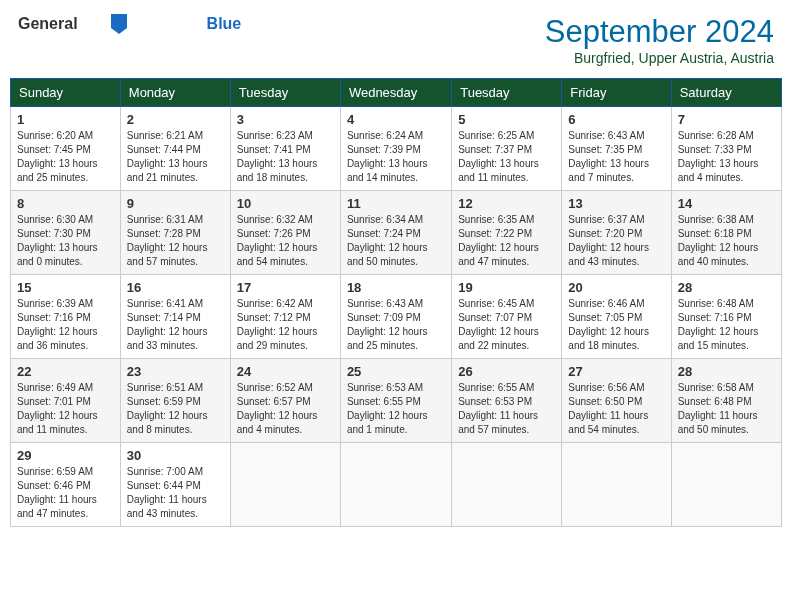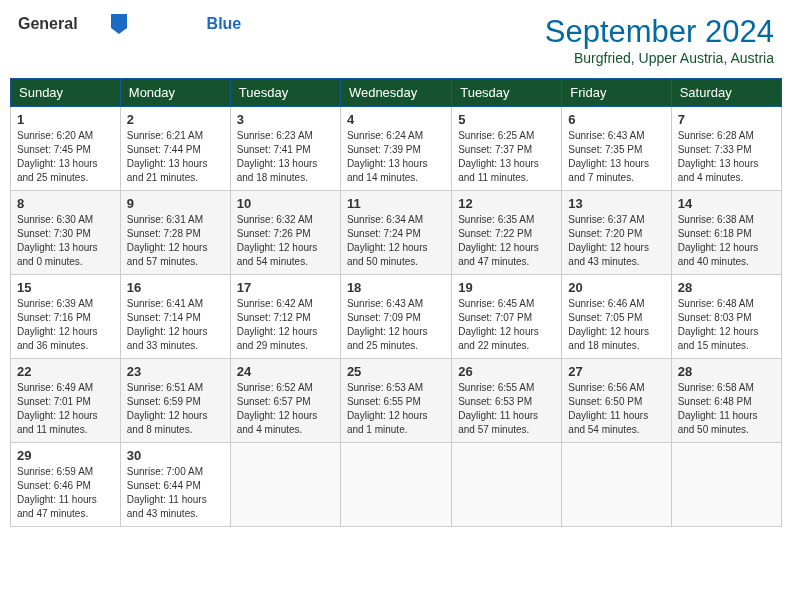--- a/index.html
+++ b/index.html
@@ -264,21 +264,21 @@
         <td>
           <span class="day-number">20</span>
           <div class="day-info">Sunrise: 6:46 AM
 Sunset: 7:05 PM
 Daylight: 12 hours
 and 18 minutes.</div>
         </td>
         <td>
           <span class="day-number">28</span>
           <div class="day-info">Sunrise: 6:48 AM
-Sunset: 8:03 PM
+Sunset: 7:16 PM
 Daylight: 12 hours
 and 15 minutes.</div>
         </td>
       </tr>
       <tr>
         <td>
           <span class="day-number">22</span>
           <div class="day-info">Sunrise: 6:49 AM
 Sunset: 7:01 PM
 Daylight: 12 hours

